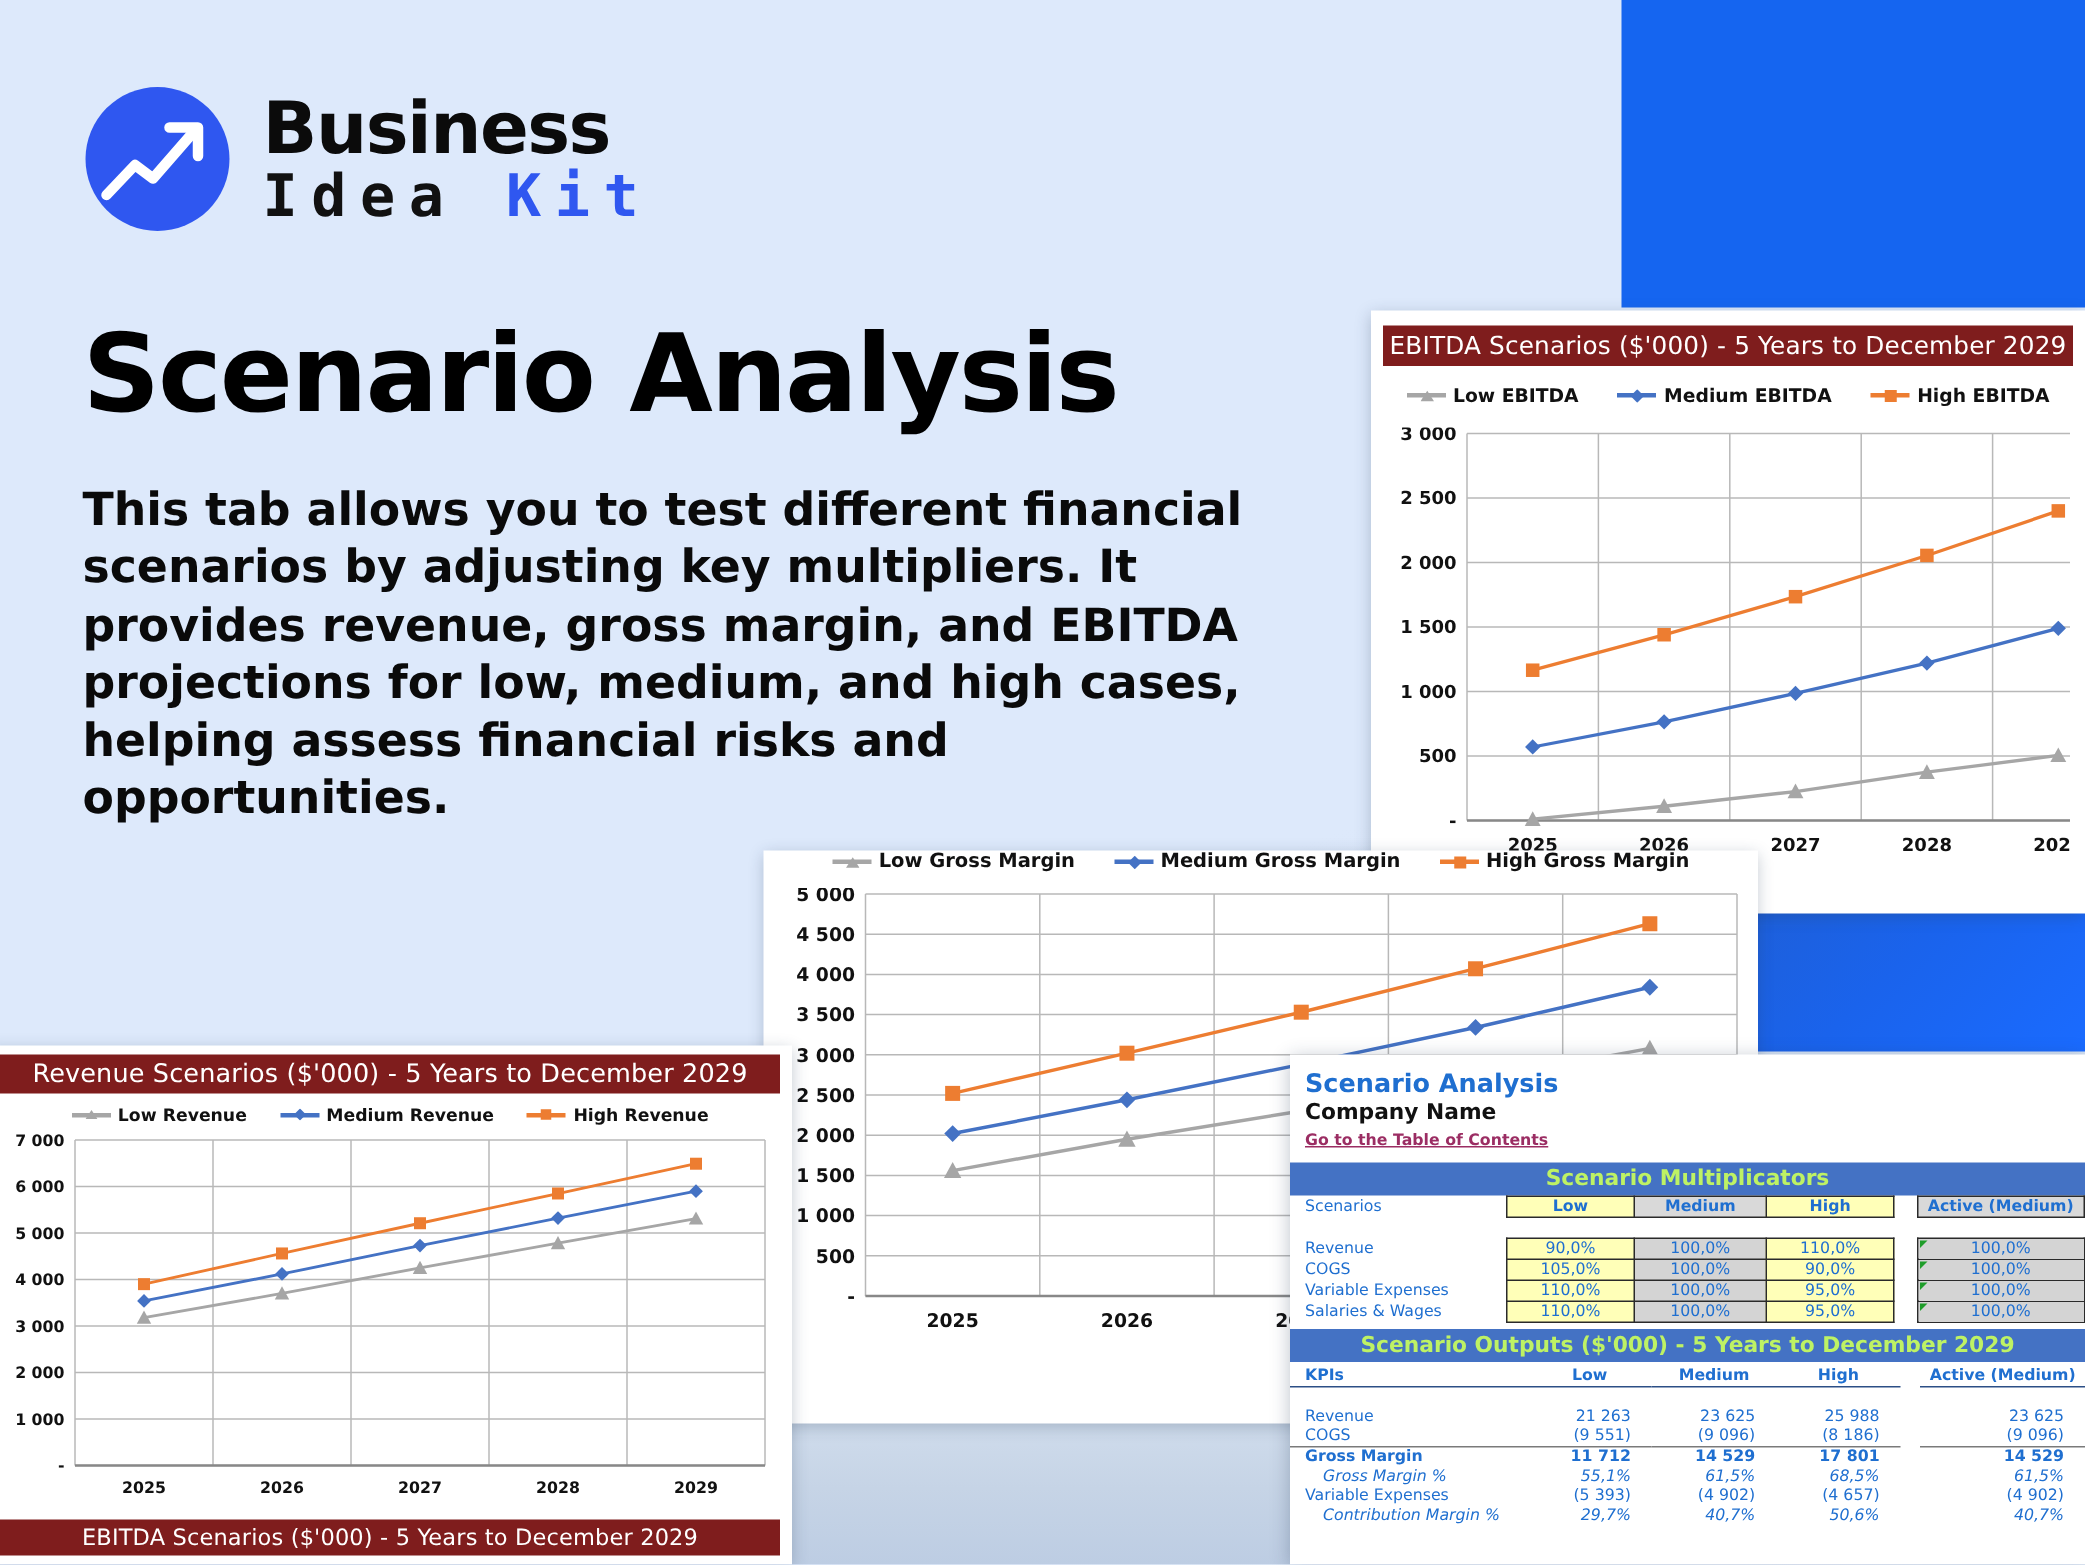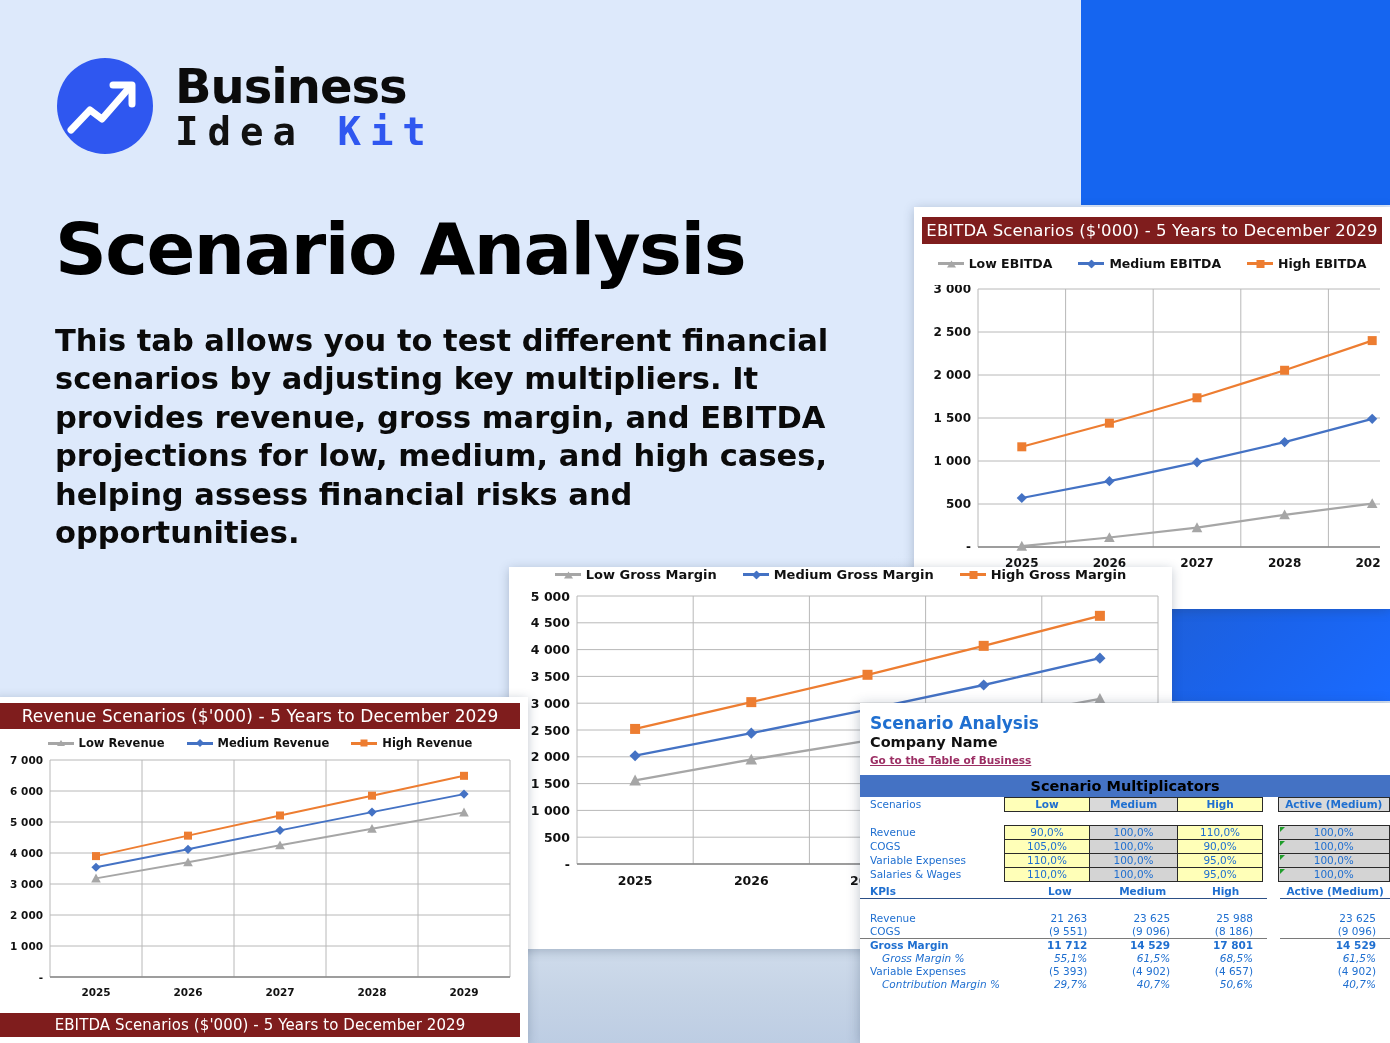--- a/index.html
+++ b/index.html
@@ -53,21 +53,21 @@
   .plot{position:relative;}
   .plot svg{display:block;}
 
   
   .sheet{position:absolute;left:860px;top:703px;width:530px;height:340px;background:#fff;
          box-shadow:0 2px 12px rgba(30,50,80,.30);overflow:hidden;}
   .sheet-h1{color:#1f6fd0;font-weight:700;font-size:17px;margin:10px 0 0 10px;font-family:"DejaVu Sans",sans-serif;}
   .sheet-h2{color:#111;font-weight:700;font-size:14.5px;margin:1px 0 0 10px;font-family:"DejaVu Sans",sans-serif;}
   .sheet-link{color:#9b2d63;font-weight:700;font-size:10.5px;margin:1px 0 0 10px;text-decoration:underline;
               font-family:"DejaVu Sans",sans-serif;display:inline-block;}
-  .band{background:#4472c4;color:#000000;font-weight:700;text-align:center;font-size:14.5px;padding:3px 0;
+  .band{background:#4472c4;color:#bef264;font-weight:700;text-align:center;font-size:14.5px;padding:3px 0;
         font-family:"DejaVu Sans",sans-serif;}
   .band.band2{text-align:center;}
   table.grid{border-collapse:collapse;width:100%;font-size:10.5px;color:#1f6fd0;
              font-family:"DejaVu Sans",sans-serif;}
   table.grid td{padding:0 4px;height:13px;line-height:13px;white-space:nowrap;}
   .lbl{width:140px;padding-left:10px !important;text-align:left;}
   .mcell{text-align:center;}
   .yellow{background:#ffffb8;border:1px solid #2a2a2a;}
   .gray{background:#d4d4d4;border:1px solid #2a2a2a;}
   .hdr-y{background:#ffffb8;border:1px solid #2a2a2a;font-weight:700;text-align:center;color:#1f6fd0;}
@@ -361,21 +361,21 @@
     <span class="legend-item">
 
       <span>High EBITDA</span>
     </span>
   </div>
 </div>
 
 <div class="sheet">
   <div class="sheet-h1">Scenario Analysis</div>
   <div class="sheet-h2">Company Name</div>
-  <a class="sheet-link" href="#">Go to the Table of Business</a>
+  <a class="sheet-link" href="#">Go to the Table of Contents</a>
 
   <div class="band" style="margin-top:7px;">Scenario Multiplicators</div>
 
   <table class="grid">
     <tbody>
         <tr>
       <td class="lbl">Scenarios</td>
       <td class="hdr-y" style="width:88px">Low</td>
       <td class="hdr-g" style="width:88px">Medium</td>
       <td class="hdr-y" style="width:88px">High</td>
@@ -413,20 +413,21 @@
       <td class="lbl">Salaries &amp; Wages</td>
       <td class="yellow mcell">110,0%</td>
       <td class="gray mcell">100,0%</td>
       <td class="yellow mcell">95,0%</td>
       <td></td>
       <td class="active-cell">100,0%</td>
     </tr>
   </tbody>
     </table>
 
+  <div class="band band2" style="margin-top:4px;">Scenario Outputs ($'000) - 5 Years to December 2029</div>
 
   <table class="grid" style="margin-top:3px;">
     <tbody>
         <tr class="kpi-hdr">
       <td class="lbl b">KPIs</td>
       <td class="mcell b" style="width:88px">Low</td>
       <td class="mcell b" style="width:88px">Medium</td>
       <td class="mcell b" style="width:88px">High</td>
       <td style="width:8px;border-bottom:none"></td>
       <td class="mcell b" style="width:104px">Active (Medium)</td>

